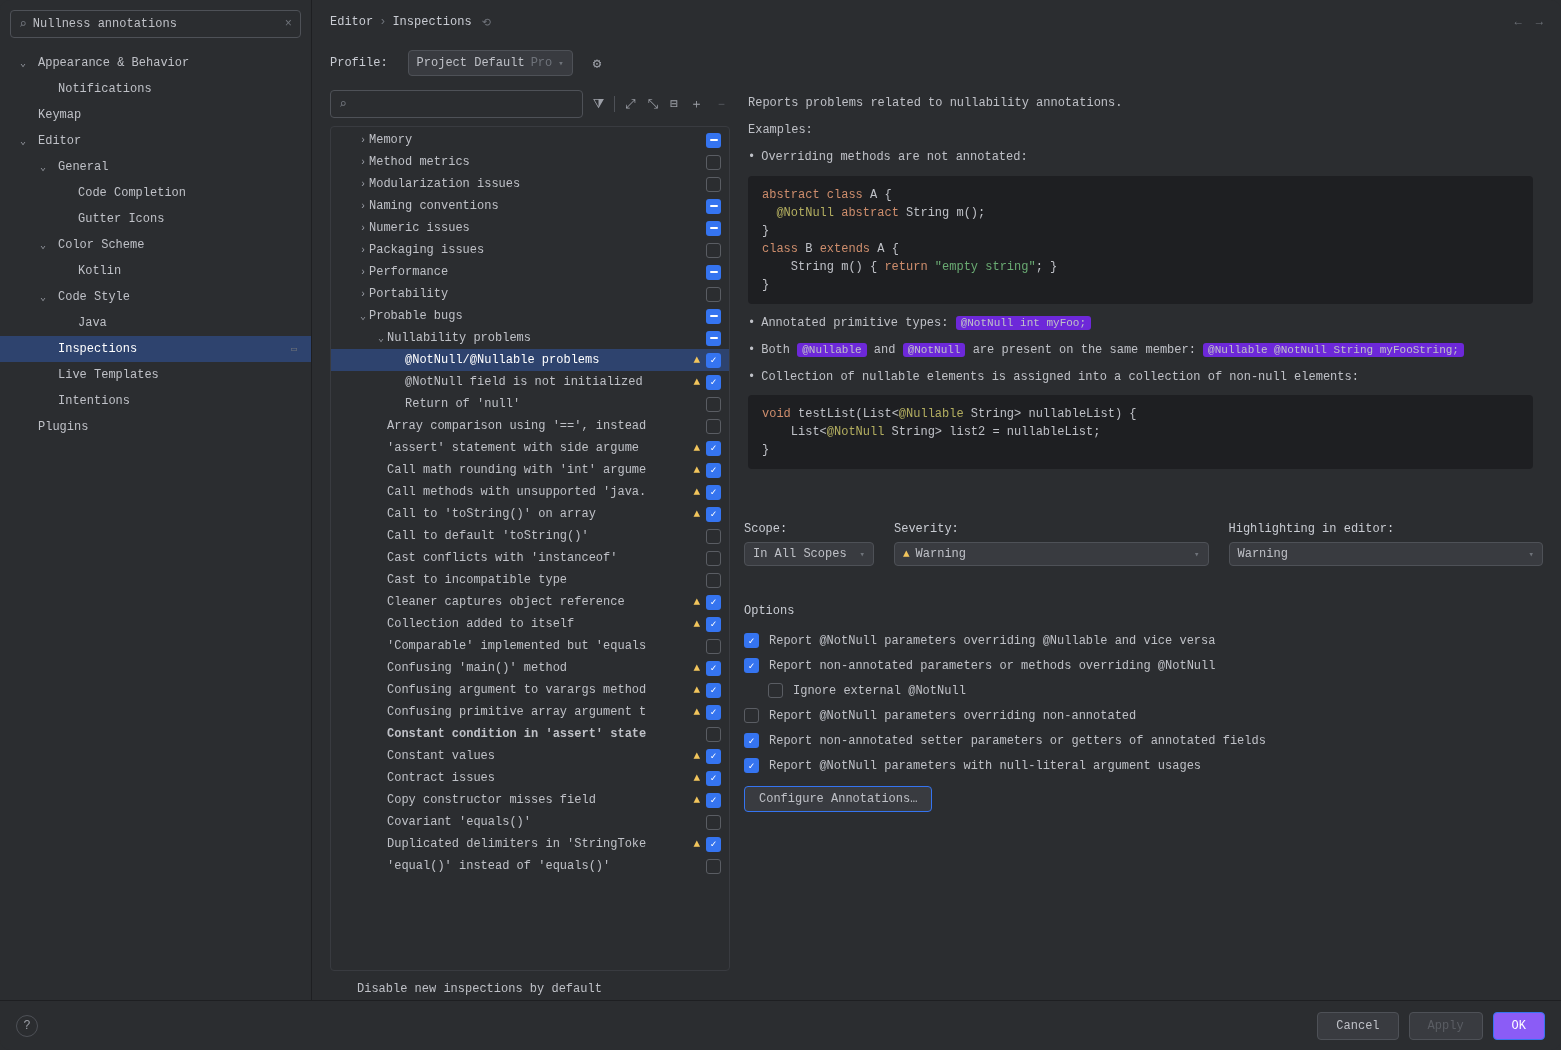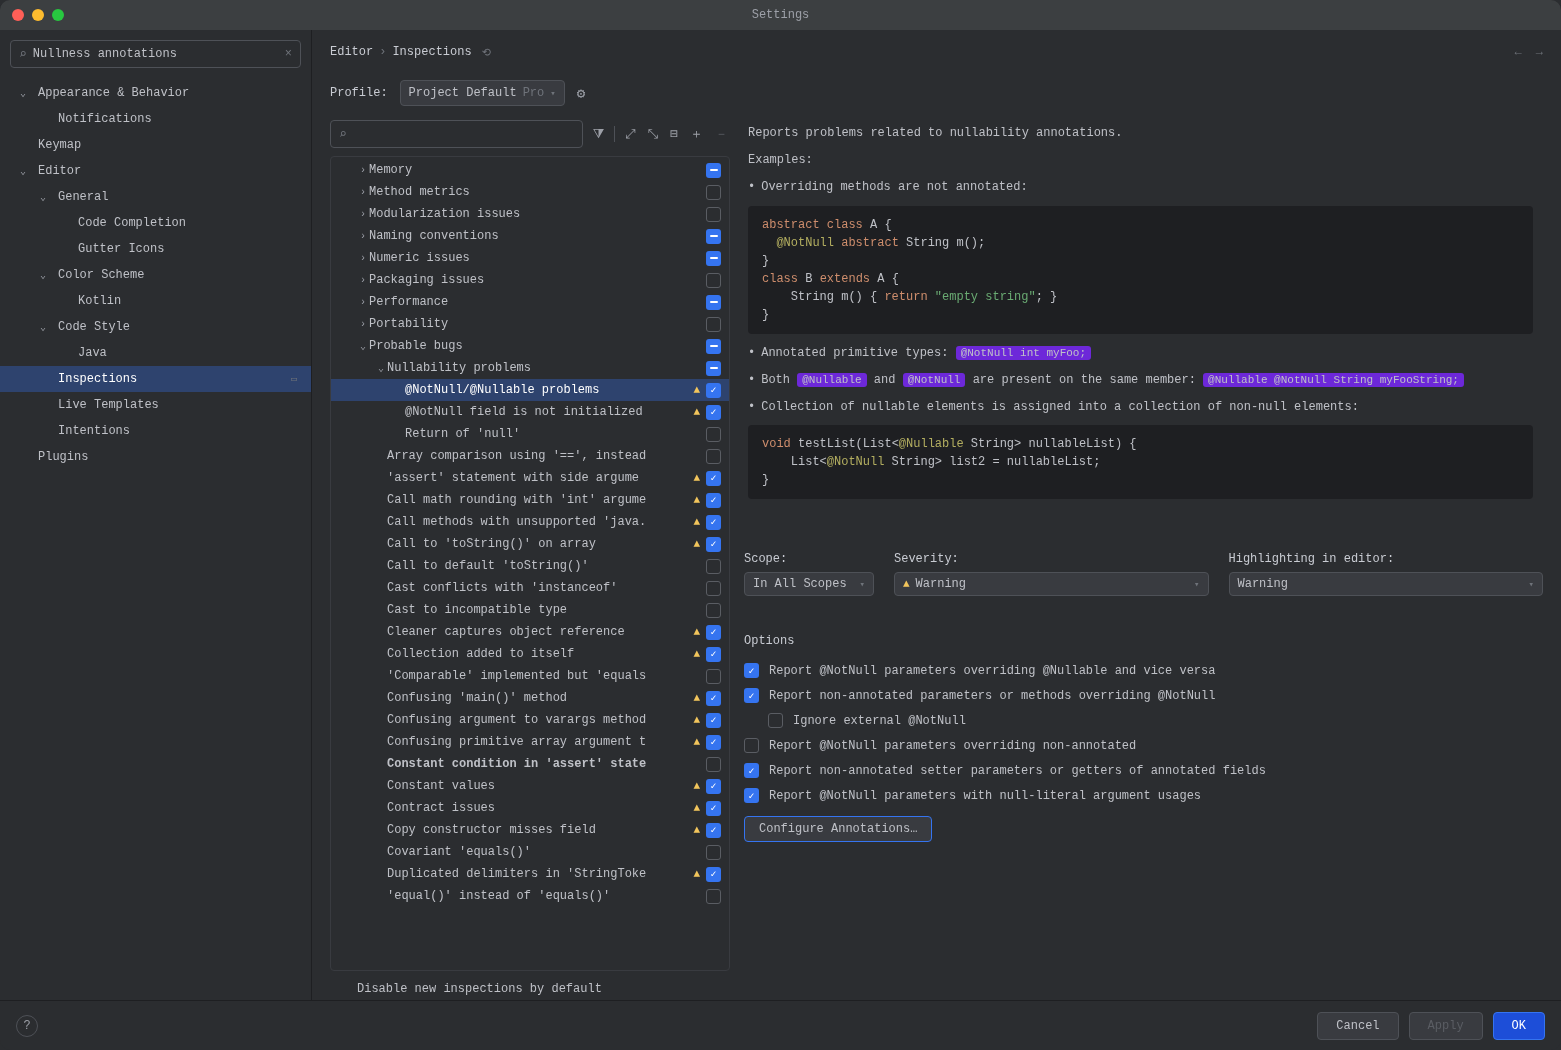--- a/index.html
+++ b/index.html
@@ -103,21 +103,21 @@
 }
 .breadcrumb-row .crumb { color: #c9ccd3; font-weight: 500; }
 .breadcrumb-row .sep { color: #6f737a; }
 .breadcrumb-row .reset { color: #6f737a; font-size: 11px; margin-left: 4px; }
 .nav-arrows { margin-left: auto; display: flex; gap: 14px; color: #6f737a; }
 
 .profile-row {
   display: flex;
   align-items: center;
   padding: 6px 18px 14px 18px;
-  gap: 12px;
+  gap: 20px;
 }
 .profile-row .lbl { color: #c9ccd3; }
 .combo {
   height: 26px;
   background: #393b40;
   border: 1px solid #4e5157;
   border-radius: 4px;
   display: flex;
   align-items: center;
   padding: 0 8px;
@@ -312,34 +312,26 @@
   padding: 0 18px;
   border-radius: 4px;
   display: flex;
   align-items: center;
   cursor: pointer;
   border: 1px solid #4e5157;
   background: #393b40;
   color: #bfc1c7;
 }
 .fbtn.disabled { color: #5a5d63; cursor: default; }
-.fbtn.primary { background: #1d4ed8; border-color: #3574f0; color: #fff; }
+.fbtn.primary { background: #8b5cf6; border-color: #3574f0; color: #fff; }
 </style>
 </head>
 <body>
 
 <div class="window">
-  <div class="titlebar">
-    <div class="traffic-lights">
-      <div class="tl red"></div>
-      <div class="tl yel"></div>
-      <div class="tl grn"></div>
-    </div>
-    <div class="title">Settings</div>
-  </div>
 
   <div class="body">
     <div class="sidebar">
       <div class="searchbox">
         <span class="search-icon">⌕</span>
         <input value="Nullness annotations" style="">
         <span class="clear-icon">×</span>
       </div>
       <div class="tree" id="sidebar-tree">
           <div class="tree-item l1">

